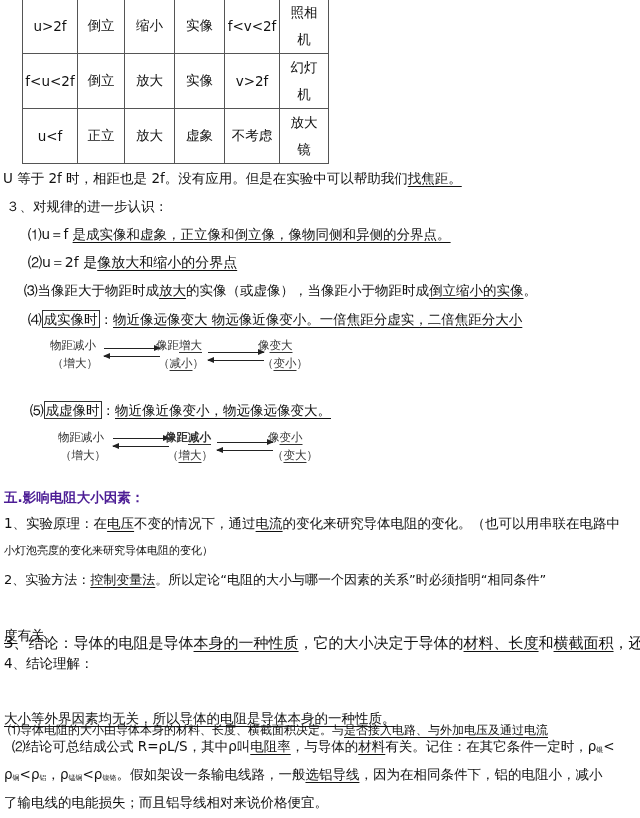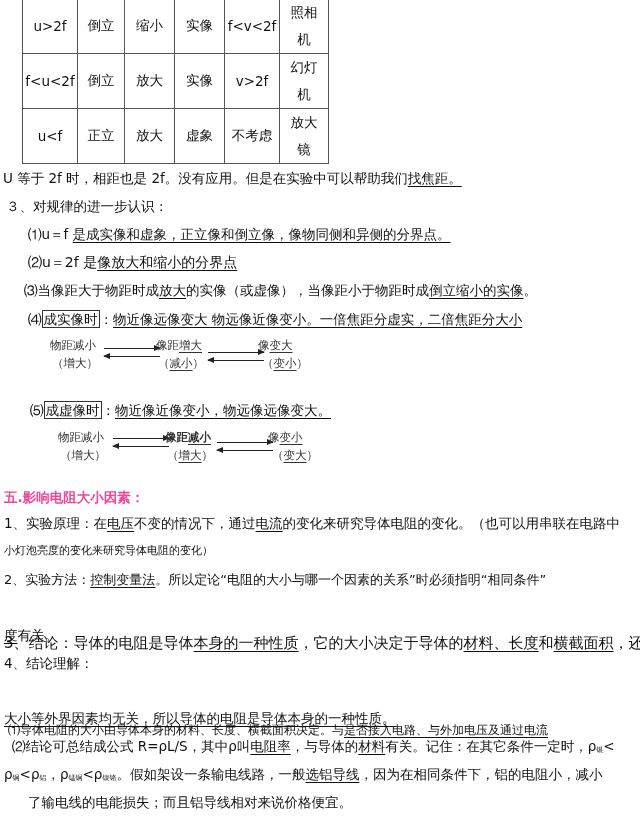--- a/index.html
+++ b/index.html
@@ -5,21 +5,21 @@
   html,body{margin:0;padding:0;background:#fff;}
   body{width:640px;height:818px;position:relative;overflow:hidden;
        font-family:"DejaVu Sans","Liberation Sans",sans-serif;color:#111;font-size:13.5px;}
   .abs{position:absolute;white-space:nowrap;}
   table.lens{position:absolute;left:22px;top:-2px;border-collapse:collapse;}
   table.lens td{border:1.3px solid #555;text-align:center;vertical-align:middle;
       font-size:13.5px;height:53px;padding:0;}
   table.lens td.app{line-height:27px;}
   .u{text-decoration:underline;text-underline-offset:3px;text-decoration-thickness:1px;}
   .box{border:1px solid #333;padding:0 1px;margin-top:40px;}
-  .hd{color:#ec4899;font-weight:bold;}
+  .hd{color:#4c1d95;font-weight:bold;}
   .serif{font-family:"DejaVu Serif","Liberation Serif",serif;font-size:11.5px;color:#333;}
   .diag{position:absolute;}
   .diag .t{position:absolute;white-space:nowrap;}
   .arrows{position:absolute;width:56px;height:14px;}
   .ar{position:absolute;left:0;width:100%;height:0;border-top:1.2px solid #222;}
   .ar.r::after{content:"";position:absolute;right:-1px;top:-4px;border-left:7px solid #222;border-top:3.5px solid transparent;border-bottom:3.5px solid transparent;}
   .ar.l::before{content:"";position:absolute;left:-1px;top:-4px;border-right:7px solid #222;border-top:3.5px solid transparent;border-bottom:3.5px solid transparent;}
   .sub{font-size:7px;vertical-align:-1px;}
 </style>
 </head>
@@ -140,13 +140,13 @@
 <div class="abs" style="left:4px;top:710px;font-size:13.5px;">
   <span class="u">大小等外界因素均无关，所以导体的电阻是导体本身的一种性质。</span>
 </div>
 
 <div class="abs" style="left:12px;top:738px;font-size:13.5px;">
   <span>⑵结论可总结成公式 R=ρL/S，其中ρ叫</span><span class="u">电阻率</span><span>，与导体的</span><span class="u">材料</span><span>有关。记住：在其它条件一定时，</span><span>ρ</span><span class="sub">银</span><span>&lt;</span>
 </div>
 <div class="abs" style="left:4px;top:766px;font-size:13.5px;">
   <span>ρ</span><span class="sub">铜</span><span>&lt;</span><span>ρ</span><span class="sub">铝</span><span>，</span><span>ρ</span><span class="sub">锰铜</span><span>&lt;</span><span>ρ</span><span class="sub">镍铬</span><span>。</span><span>假如架设一条输电线路，一般</span><span class="u">选铝导线</span><span>，因为在相同条件下，铝的电阻小，减小</span>
 </div>
-<div class="abs" style="left:4px;top:794px;font-size:13.5px;margin-left:24px;">了输电线的电能损失；而且铝导线相对来说价格便宜。</div>
+<div class="abs" style="left:4px;top:794px;font-size:13.5px;">了输电线的电能损失；而且铝导线相对来说价格便宜。</div>
 
 </body></html>

